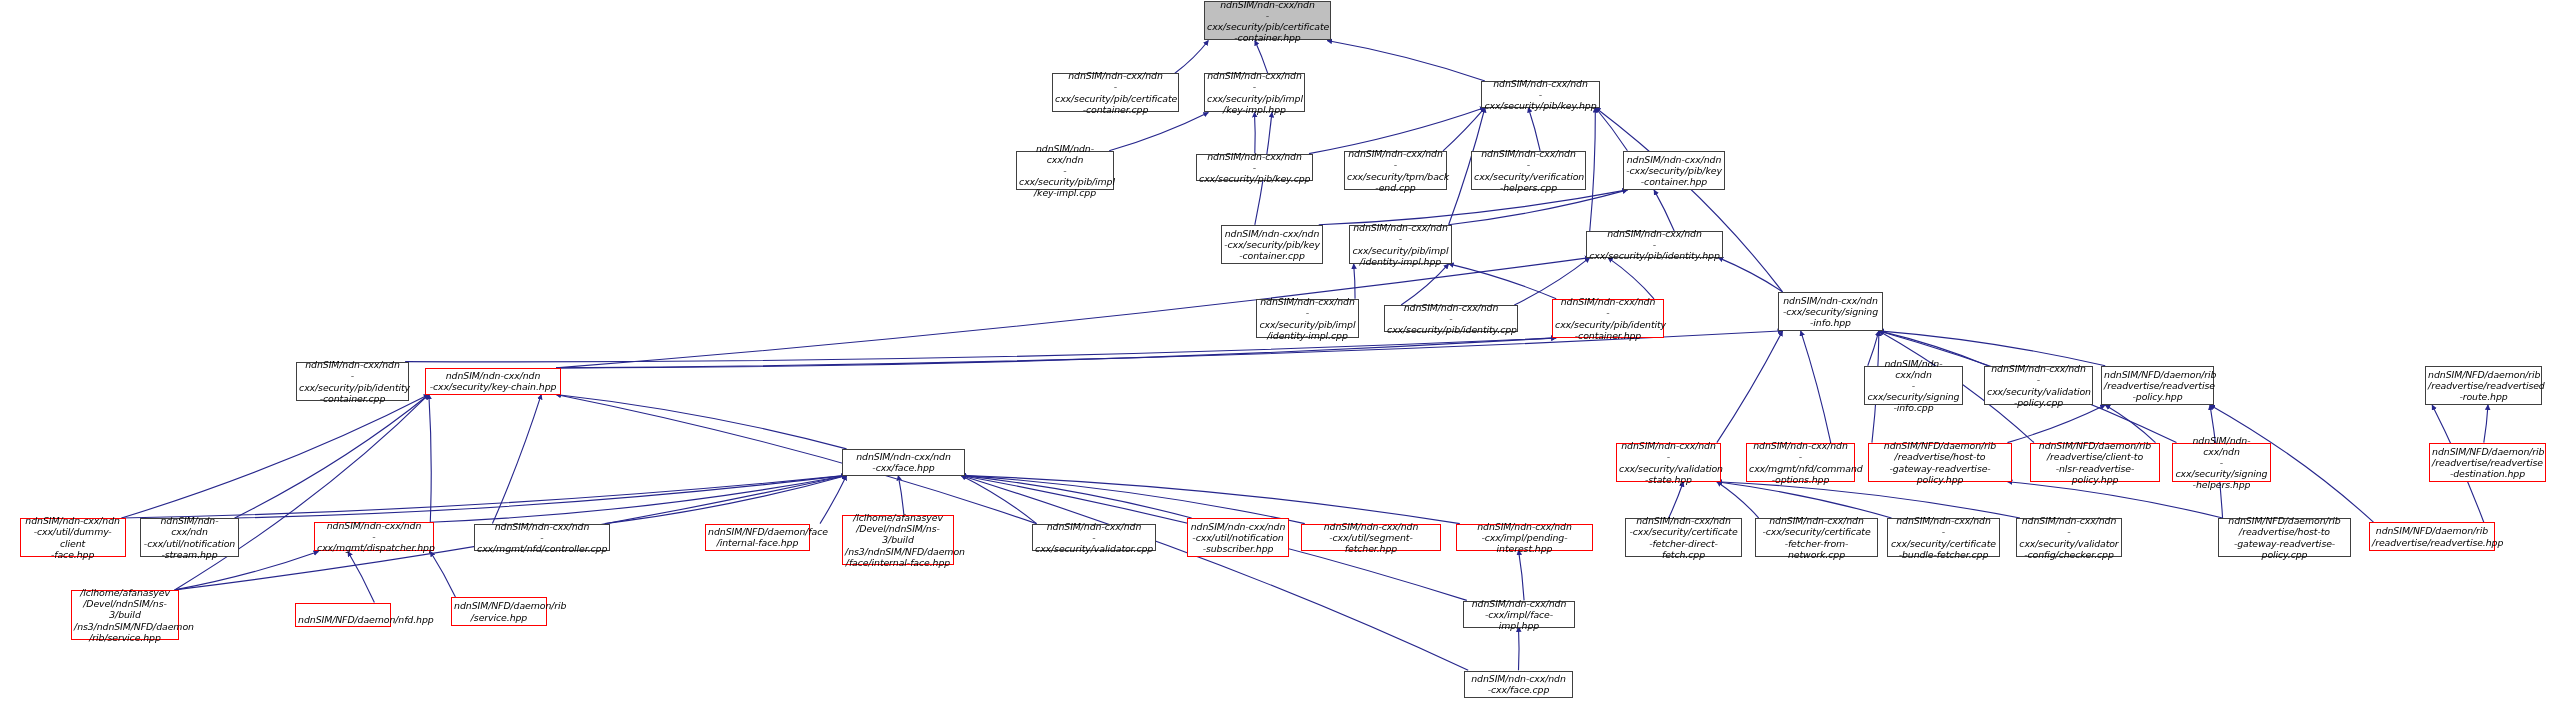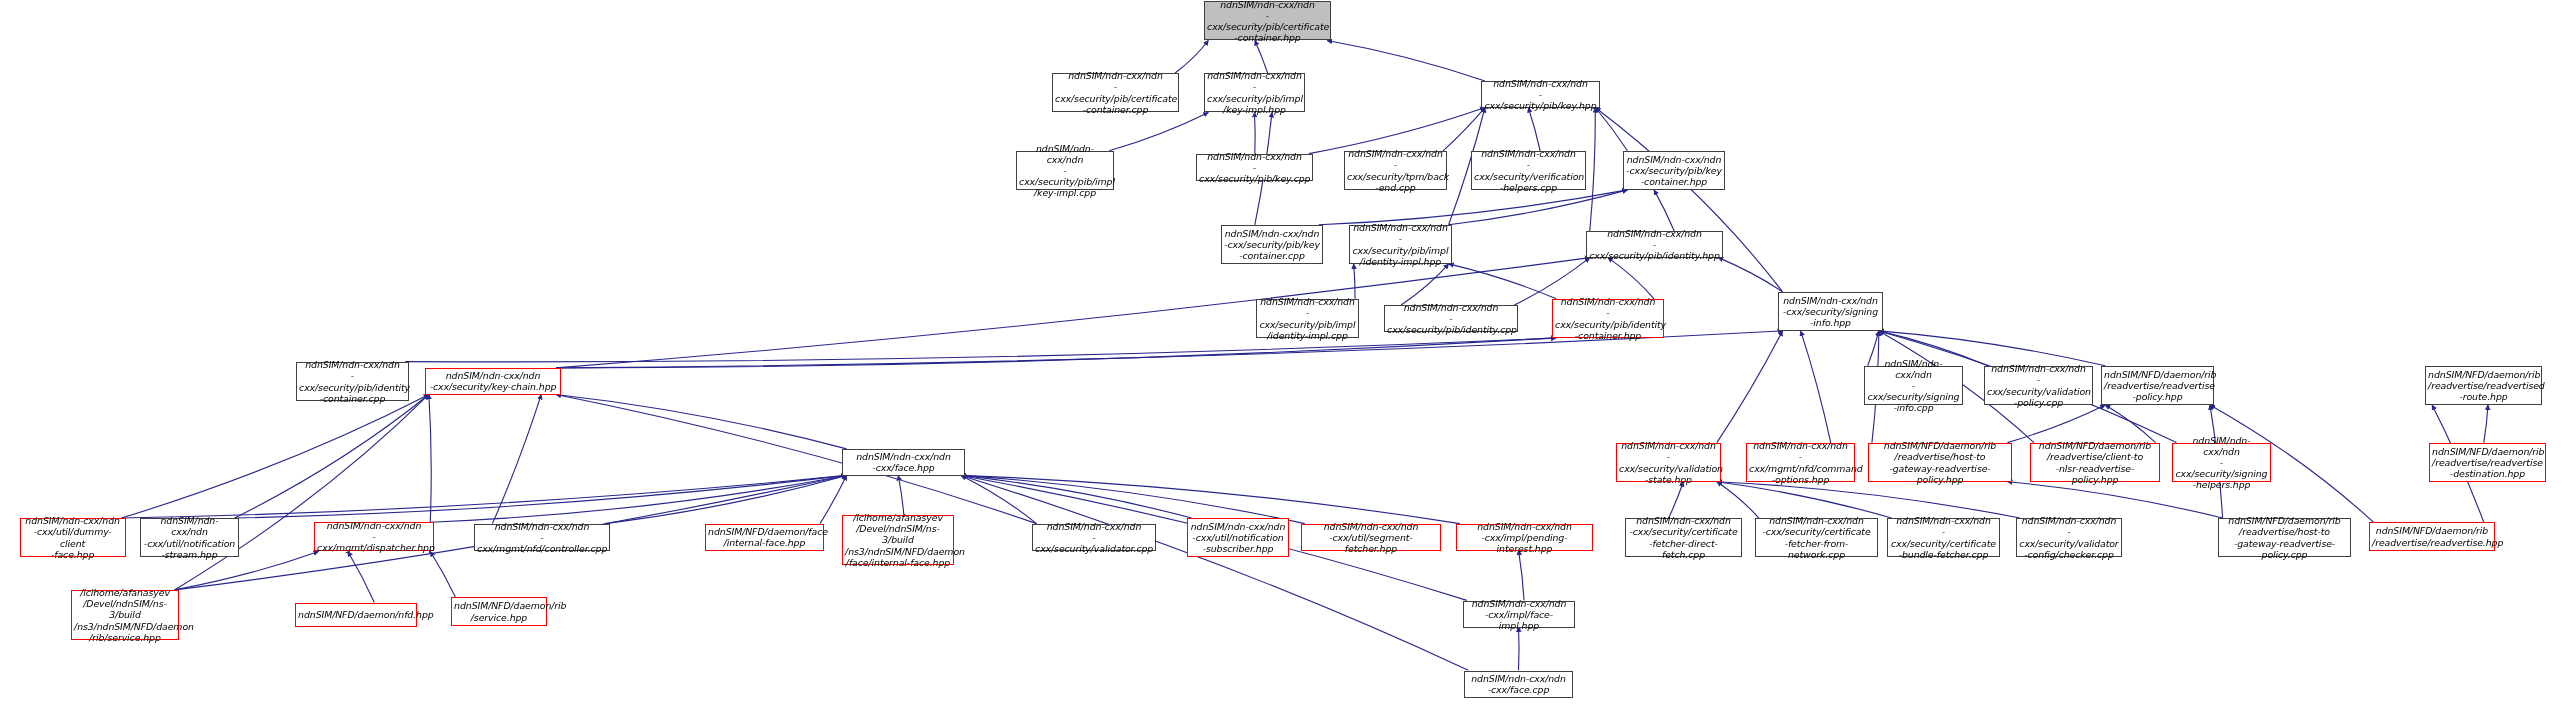--- a/index.html
+++ b/index.html
@@ -220,21 +220,21 @@
     <div class="node red" style="left: 19.6px; top: 518px; width: 106px; height: 39px;"><span class="node-label">ndnSIM/ndn-cxx/ndn
 -cxx/util/dummy-client
 -face.hpp</span></div>
     <div class="node" style="left: 140px; top: 518px; width: 99px; height: 39px;"><span class="node-label">ndnSIM/ndn-cxx/ndn
 -cxx/util/notification
 -stream.hpp</span></div>
     <div class="node red" style="left: 314px; top: 522px; width: 120px; height: 29px;"><span class="node-label">ndnSIM/ndn-cxx/ndn
 -cxx/mgmt/dispatcher.hpp</span></div>
     <div class="node" style="left: 474px; top: 524px; width: 136px; height: 26.5px;"><span class="node-label">ndnSIM/ndn-cxx/ndn
 -cxx/mgmt/nfd/controller.cpp</span></div>
-    <div class="node red" style="left: 705px; top: 524px; width: 119px; height: 26.5px;"><span class="node-label">ndnSIM/NFD/daemon/face
+    <div class="node red" style="left: 705px; top: 524px; width: 105px; height: 26.5px;"><span class="node-label">ndnSIM/NFD/daemon/face
 /internal-face.hpp</span></div>
     <div class="node red" style="left: 842px; top: 515px; width: 112px; height: 50px;"><span class="node-label">/lclhome/afanasyev
 /Devel/ndnSIM/ns-3/build
 /ns3/ndnSIM/NFD/daemon
 /face/internal-face.hpp</span></div>
     <div class="node" style="left: 1032px; top: 524px; width: 124px; height: 26.5px;"><span class="node-label">ndnSIM/ndn-cxx/ndn
 -cxx/security/validator.cpp</span></div>
     <div class="node red" style="left: 1187px; top: 518px; width: 102px; height: 39px;"><span class="node-label">ndnSIM/ndn-cxx/ndn
 -cxx/util/notification
 -subscriber.hpp</span></div>
@@ -256,21 +256,21 @@
 -config/checker.cpp</span></div>
     <div class="node" style="left: 2218px; top: 518px; width: 133px; height: 39px;"><span class="node-label">ndnSIM/NFD/daemon/rib
 /readvertise/host-to
 -gateway-readvertise-policy.cpp</span></div>
     <div class="node red" style="left: 2369px; top: 522px; width: 126px; height: 29px;"><span class="node-label">ndnSIM/NFD/daemon/rib
 /readvertise/readvertise.hpp</span></div>
     <div class="node red" style="left: 71px; top: 590px; width: 108px; height: 50px;"><span class="node-label">/lclhome/afanasyev
 /Devel/ndnSIM/ns-3/build
 /ns3/ndnSIM/NFD/daemon
 /rib/service.hpp</span></div>
-    <div class="node red" style="left: 295px; top: 603px; width: 122px; height: 24px;"><span class="node-label">ndnSIM/NFD/daemon/nfd.hpp</span></div>
+    <div class="node red" style="left: 295px; top: 603px; width: 96px; height: 24px; align-items: flex-end;"><span class="node-label">ndnSIM/NFD/daemon/nfd.hpp</span></div>
     <div class="node red" style="left: 451px; top: 597px; width: 96px; height: 29px;"><span class="node-label">ndnSIM/NFD/daemon/rib
 /service.hpp</span></div>
     <div class="node" style="left: 1463px; top: 601px; width: 112px; height: 26.5px;"><span class="node-label">ndnSIM/ndn-cxx/ndn
 -cxx/impl/face-impl.hpp</span></div>
     <div class="node" style="left: 1464px; top: 671px; width: 109px; height: 26.5px;"><span class="node-label">ndnSIM/ndn-cxx/ndn
 -cxx/face.cpp</span></div>
   </div>
 
 
 </body></html>

